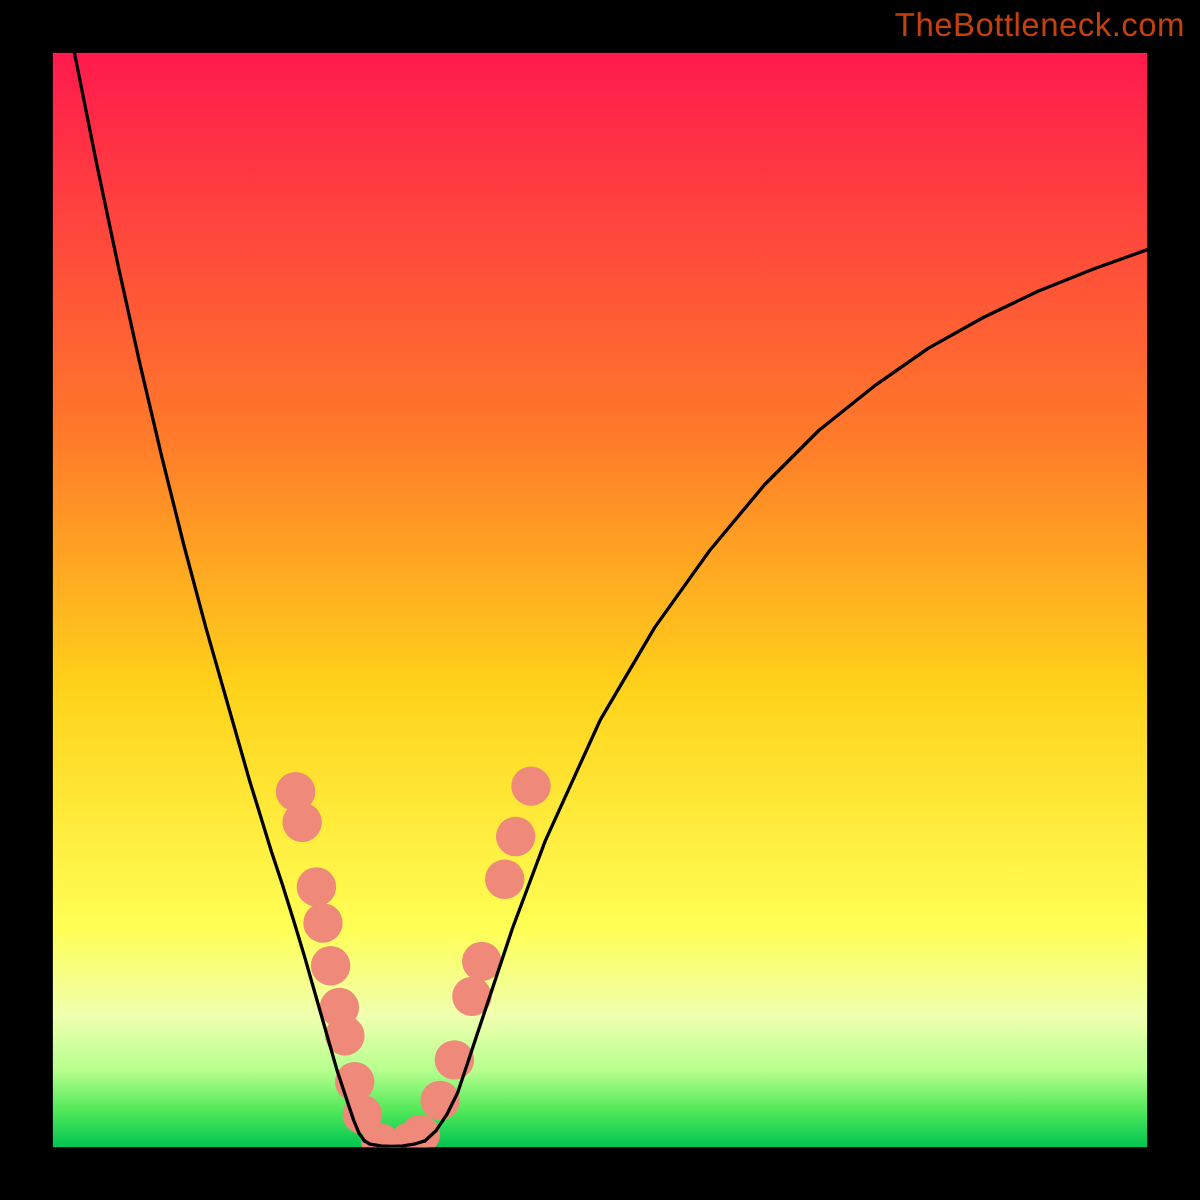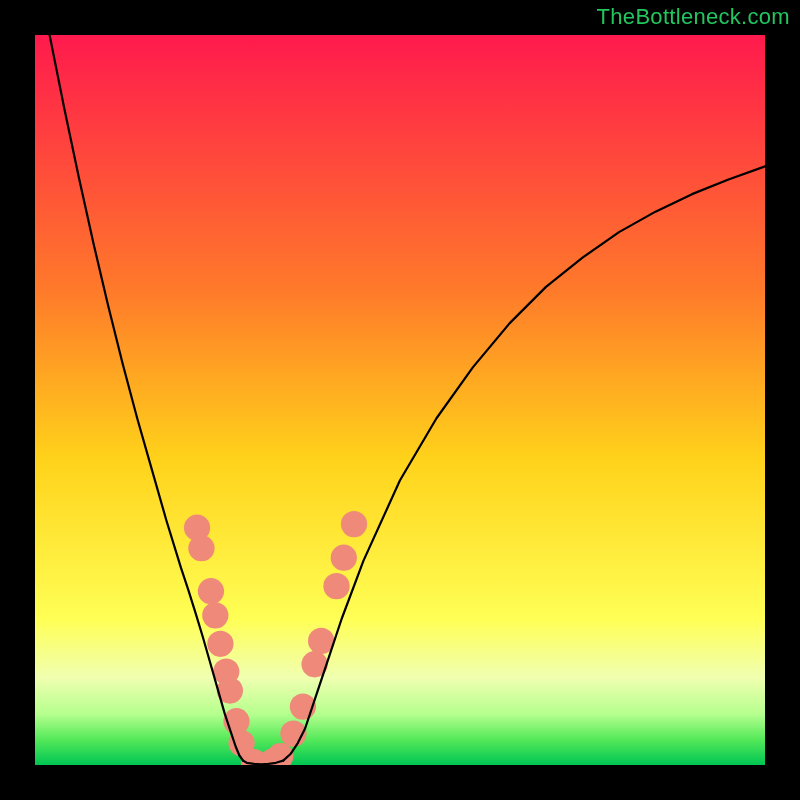--- a/index.html
+++ b/index.html
@@ -16,21 +16,21 @@
     left: 0;
     top: 0;
     width: 800px;
     height: 800px;
     background: #000;
   }
   .watermark {
     position: absolute;
     top: 4px;
     right: 10px;
-    color: #22c55e;
+    color: #c2410c;
     font-size: 22px;
     font-weight: 500;
     letter-spacing: 0.3px;
     user-select: none;
   }
   .plot-area {
     position: absolute;
     left: 35px;
     top: 35px;
     width: 730px;

